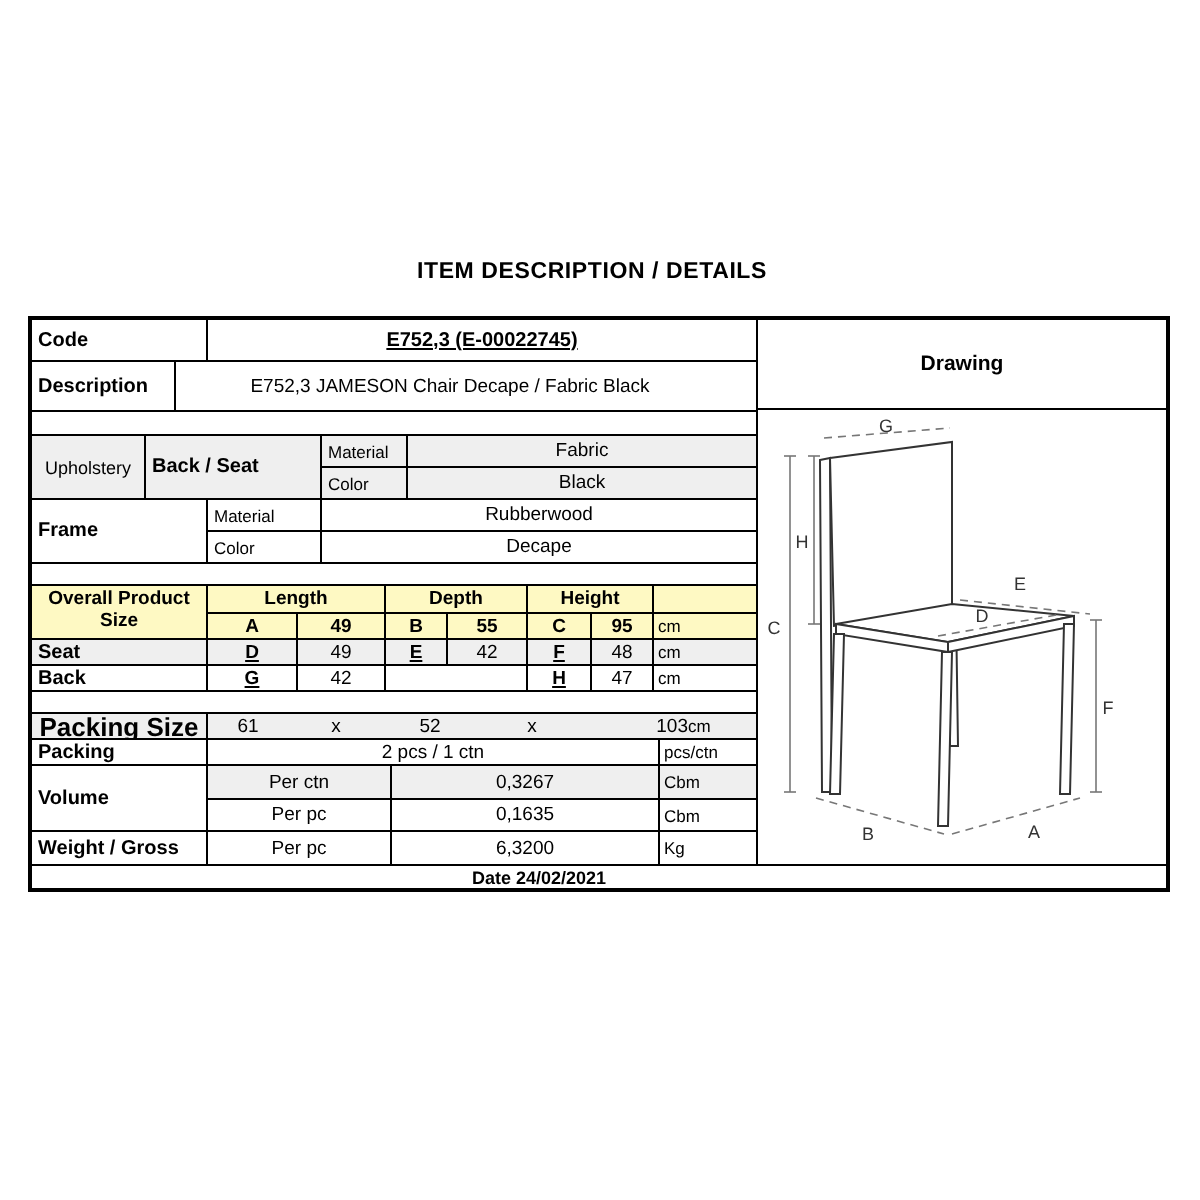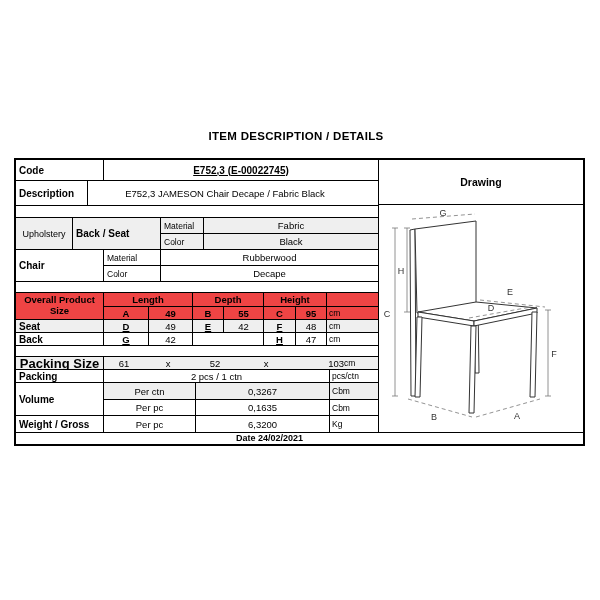--- a/index.html
+++ b/index.html
@@ -20,29 +20,29 @@
   .c.end{border-right:none;}
   .c.lab{justify-content:flex-start;padding-left:3px;font-weight:bold;font-size:10px;}
   .c.smlab{justify-content:flex-start;padding-left:3px;font-size:8.5px;}
   .c.unit{justify-content:flex-start;padding-left:2px;font-size:8.5px;}
   .c.bold{font-weight:bold;text-decoration:underline;}
   .subcol{display:flex;flex-direction:column;box-sizing:border-box;}
   .subrow{display:flex;box-sizing:border-box;border-bottom:1px solid #000;}
   .subrow.nb{border-bottom:none;}
   .gap{border-bottom:1px solid #000;width:362px;box-sizing:border-box;}
   .grey{background:#efefef;}
-  .yellow{background:#ef4444;}
+  .yellow{background:#fef9c3;}
   .yellow .c{font-weight:bold;}
   .drawingcol{position:absolute;left:363px;top:0;width:204px;height:272px;box-sizing:border-box;}
   .drawhead{height:45px;border-bottom:1px solid #000;display:flex;align-items:center;
             justify-content:center;font-weight:bold;font-size:10.5px;box-sizing:border-box;}
   .drawarea{position:relative;width:204px;height:227px;}
   .daterow{position:absolute;left:0;top:272px;width:567px;height:12px;
            border-top:1px solid #000;box-sizing:border-box;display:flex;
-           align-items:flex-start;justify-content:center;font-size:9px;font-weight:bold;}
+           align-items:center;justify-content:center;font-size:9px;font-weight:bold;}
   .daterow span{margin-right:60px;}
   svg text{font-family:"Liberation Sans",sans-serif;font-size:9px;fill:#333;}
 </style>
 </head>
 <body>
 
 <div class="page">
 
   <div class="title">ITEM DESCRIPTION / DETAILS</div>
 
@@ -71,21 +71,21 @@
             <div class="c end" style="width:174px;height:15px">Fabric</div>
           </div>
           <div class="subrow nb" style="height:15px">
             <div class="c smlab" style="width:43px;height:15px">Color</div>
             <div class="c end" style="width:174px;height:15px">Black</div>
           </div>
         </div>
       </div>
 
       <div class="band" style="height:32px">
-        <div class="c lab" style="width:88px">Chair</div>
+        <div class="c lab" style="width:88px">Frame</div>
         <div class="subcol" style="width:274px">
           <div class="subrow" style="height:16px">
             <div class="c smlab" style="width:57px;height:15px">Material</div>
             <div class="c end" style="width:217px;height:15px">Rubberwood</div>
           </div>
           <div class="subrow nb" style="height:15px">
             <div class="c smlab" style="width:57px;height:15px">Color</div>
             <div class="c end" style="width:217px;height:15px">Decape</div>
           </div>
         </div>

